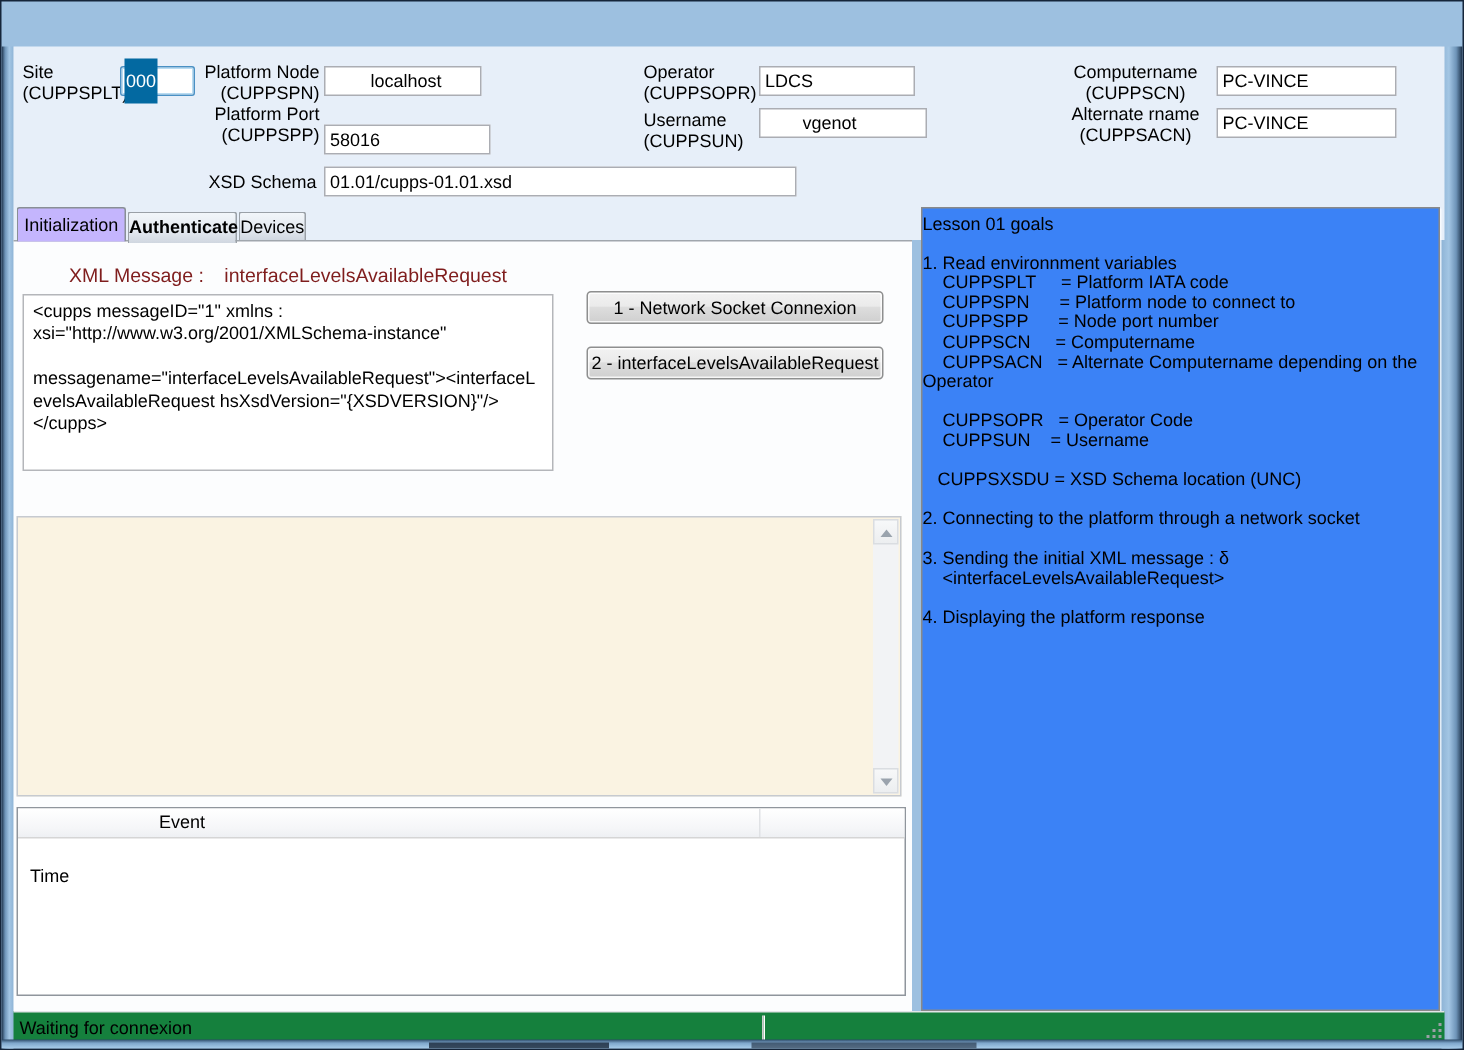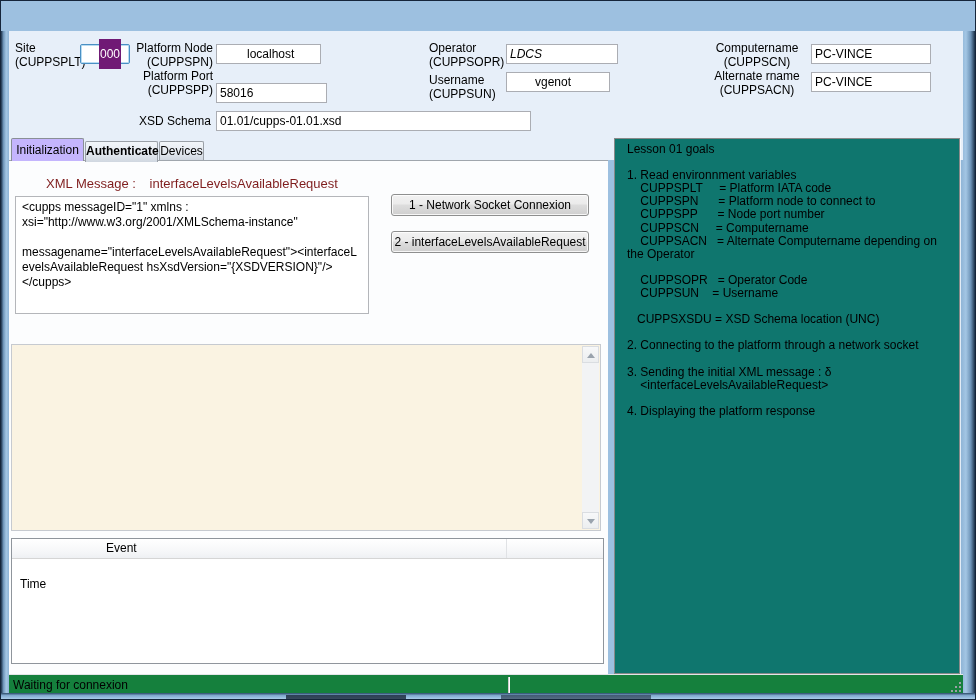--- a/index.html
+++ b/index.html
@@ -51,21 +51,21 @@
                background:#fcfdfe; border-top:1px solid #a0a6ad; }
 
   
   .lbl { position:absolute; line-height:14px; color:#000; }
   .lbl.r { text-align:right; }
   .lbl.c { text-align:center; }
   .tin { position:absolute; height:20px; border:1px solid #abadb3; background:#fff;
          font-family:"Liberation Sans", sans-serif; font-size:12px; padding:1px 3px; color:#000; }
   .fakein { position:absolute; height:20px; background:#fff; border:1px solid #4a90c4;
             border-radius:2px; box-shadow:0 0 0 1px #b9dcf2 inset; padding:1px 2px; line-height:16px; }
-  .fakein .sel { background:#701a75; color:#fff; padding:8px 1px;margin-left:16px; }
+  .fakein .sel { background:#0369a1; color:#fff; padding:8px 1px; }
 
   
   .tab { position:absolute; text-align:center; font-size:12px; cursor:default; }
   .tab.active { left:10px; top:137px; width:73px; height:23px; line-height:22px;
                 background:#c4b5fd; border:1px solid #898f96; border-bottom:none;
                 border-radius:2px 2px 0 0; z-index:3; }
   .tab.t2 { left:84px; top:140px; width:73px; height:21px; line-height:18px;font-weight:bold; }
   .tab.t3 { left:158px; top:140px; width:45px; height:19px; line-height:18px; }
   .tab.inactive { background:linear-gradient(180deg,#f2f6fa,#e4e9f0 60%,#d0d7e0);
                   border:1px solid #9aa0a7; border-bottom:none; border-radius:2px 2px 0 0; }
@@ -101,22 +101,22 @@
   .logtable { position:absolute; left:10px; top:537px; width:593px; height:126px;
               background:#fff; border:1px solid #8f959c; }
   .loghead { position:absolute; left:0; top:0; right:0; height:20px; display:flex;
              background:linear-gradient(180deg,#ffffff,#f5f6f8 70%,#eef0f3);
              border-bottom:1px solid #d5d5d5; }
   .hcell { line-height:19px; padding-left:8px; border-right:1px solid #e0e2e5; }
   .hcell.time { width:86px;margin-top:36px; } .hcell.event { width:409px; } .hcell.fill { flex:1; border-right:none; }
 
   
   .goals { position:absolute; left:613px; top:137px; width:346px; height:536px;
-           background:#0f766e; border:1px solid #898989; box-shadow:1px 1px 0 rgba(255,255,255,.7);
-           padding:4px 12px; white-space:pre-wrap; line-height:13.1px; font-size:12px; overflow:hidden; }
+           background:#3b82f6; border:1px solid #898989; box-shadow:1px 1px 0 rgba(255,255,255,.7);
+           padding:4px 0; white-space:pre-wrap; line-height:13.1px; font-size:12px; overflow:hidden; }
 
   
   .statusbar { position:absolute; left:8px; top:673px; width:954px; height:21px;
                background:#15803d; border-top:1px solid #e3e5e8; }
   .status-text { position:absolute; left:4px; top:3px; }
   .status-sep { position:absolute; left:499px; top:2px; width:1px; height:17px; background:#cdcdcd;
                 box-shadow:1px 0 0 #fff; }
   .grip { position:absolute; right:2px; bottom:3px; width:10px; height:10px; }
   .grip i { position:absolute; width:2px; height:2px; background:#9aa0a6; }
   .grip i:nth-child(1){right:0;bottom:0;} .grip i:nth-child(2){right:4px;bottom:0;}
@@ -154,27 +154,27 @@
   </div>
   <input class="tin" style="left: 215px; top: 82px; width: 111px;" value="58016">
 
   <div class="lbl r" style="left:130px; top:113px; width:80px;">XSD Schema</div>
   <input class="tin" style="left: 215px; top: 110px; width: 315px;" value="01.01/cupps-01.01.xsd">
 
   <div class="lbl" style="left:428px; top:40px;">
     <div>Operator</div>
     <div>(CUPPSOPR)</div>
   </div>
-  <input class="tin" style="left: 505px; top: 43px; width: 112px; font-style: italic;" value="LDCS">
+  <input class="tin" style="left: 505px; top: 43px; width: 104px;" value="LDCS">
 
   <div class="lbl" style="left:428px; top:72px;">
     <div>Username</div>
     <div>(CUPPSUN)</div>
   </div>
-  <input class="tin" style="left: 505px; top: 71px; width: 104px; padding-left: 28px;" value="vgenot">
+  <input class="tin" style="left: 505px; top: 71px; width: 112px; padding-left: 28px;" value="vgenot">
 
   <div class="lbl c" style="left:705px; top:40px; width:102px;">
     <div>Computername</div>
     <div>(CUPPSCN)</div>
   </div>
   <input class="tin" style="left: 810px; top: 43px; width: 120px;" value="PC-VINCE">
 
   <div class="lbl c" style="left:705px; top:68px; width:102px;">
     <div>Alternate rname</div>
     <div>(CUPPSACN)</div>

